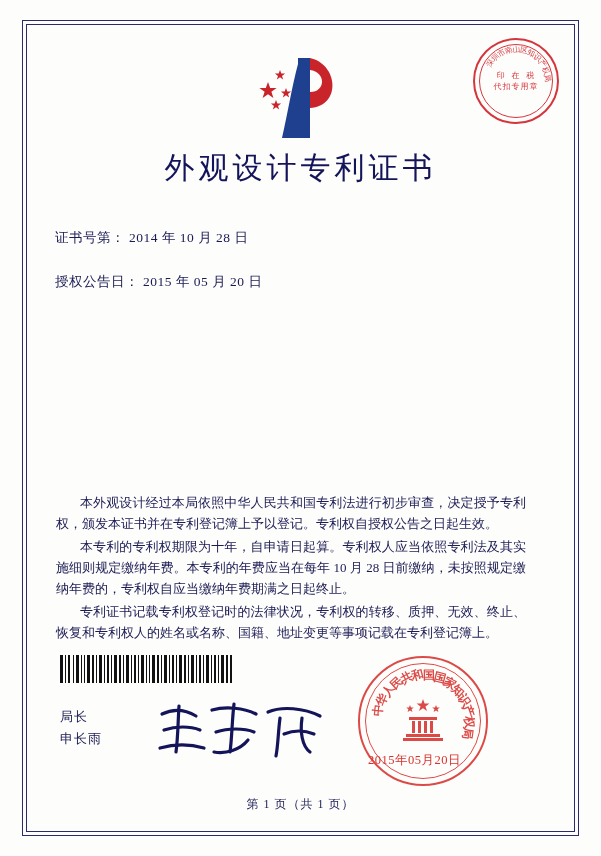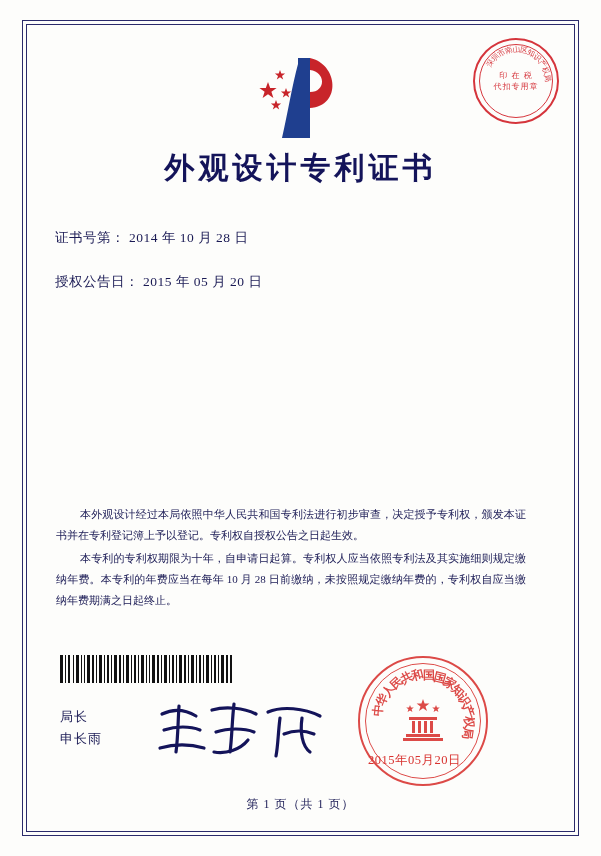--- a/index.html
+++ b/index.html
@@ -84,21 +84,21 @@
   .seal-top .seal-center {
     position: absolute;
     left: 50%;
     top: 50%;
     transform: translate(-50%,-50%);
     text-align: center;
     font-size: 8px;
     line-height: 11px;
     letter-spacing: 1px;
     white-space: nowrap;
-    font-family: Liberation Sans, sans-serif;
+    font-family: Liberation Mono, monospace;
   }
   .seal-top .arc-text {
     position: absolute;
     left: 0; top: 0; width: 100%; height: 100%;
   }
   .seal-top .arc-char {
     position: absolute;
     left: 50%;
     top: 50%;
     font-size: 7.5px;
@@ -107,21 +107,21 @@
   }
 
   
   .title {
     position: absolute;
     left: 0;
     top: 148px;
     width: 601px;
     text-align: center;
     font-size: 30px;
-    font-weight: bold;
+    font-weight: normal;
     letter-spacing: 4px;
     color: #14145a;
     font-family: "Liberation Serif", serif;
   }
 
   
   .fields {
     position: absolute;
     left: 55px;
     top: 228px;
@@ -141,23 +141,23 @@
   .field-value {
     display: inline-block;
     margin-left: 4px;
     letter-spacing: 0.5px;
   }
 
   
   .body-text {
     position: absolute;
     left: 56px;
-    top: 504px;
+    top: 492px;
     width: 470px;
-    font-size: 11px;
+    font-size: 13px;
     line-height: 21px;
     color: #1b1b55;
     text-align: justify;
   }
   .body-text p {
     margin: 0 0 2px 0;
     text-indent: 24px;
   }
 
   
@@ -304,20 +304,21 @@
       <span class="field-label">证书号第：</span><span class="field-value">2014 年 10 月 28 日</span>
     </div>
     <div class="field-row">
       <span class="field-label">授权公告日：</span><span class="field-value">2015 年 05 月 20 日</span>
     </div>
   </div>
 
   <div class="body-text">
     <p>本外观设计经过本局依照中华人民共和国专利法进行初步审查，决定授予专利权，颁发本证书并在专利登记簿上予以登记。专利权自授权公告之日起生效。</p>
     <p>本专利的专利权期限为十年，自申请日起算。专利权人应当依照专利法及其实施细则规定缴纳年费。本专利的年费应当在每年 10 月 28 日前缴纳，未按照规定缴纳年费的，专利权自应当缴纳年费期满之日起终止。</p>
+    <p>专利证书记载专利权登记时的法律状况，专利权的转移、质押、无效、终止、恢复和专利权人的姓名或名称、国籍、地址变更等事项记载在专利登记簿上。</p>
   </div>
 
   <div class="barcode">
     <div class="bar" style="left:0px;width:3px;"></div>
     <div class="bar" style="left:5px;width:1px;"></div>
     <div class="bar" style="left:8px;width:2px;"></div>
     <div class="bar" style="left:13px;width:1px;"></div>
     <div class="bar" style="left:16px;width:3px;"></div>
     <div class="bar" style="left:21px;width:1px;"></div>
     <div class="bar" style="left:24px;width:1px;"></div>

